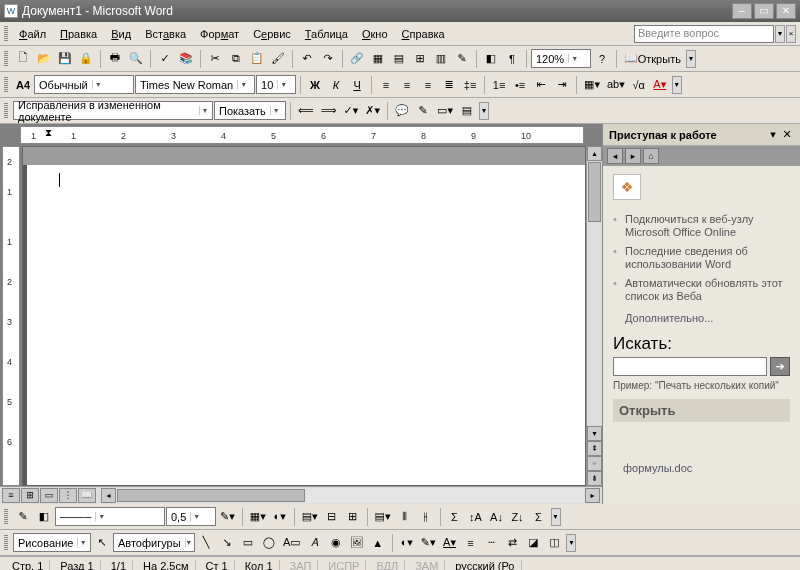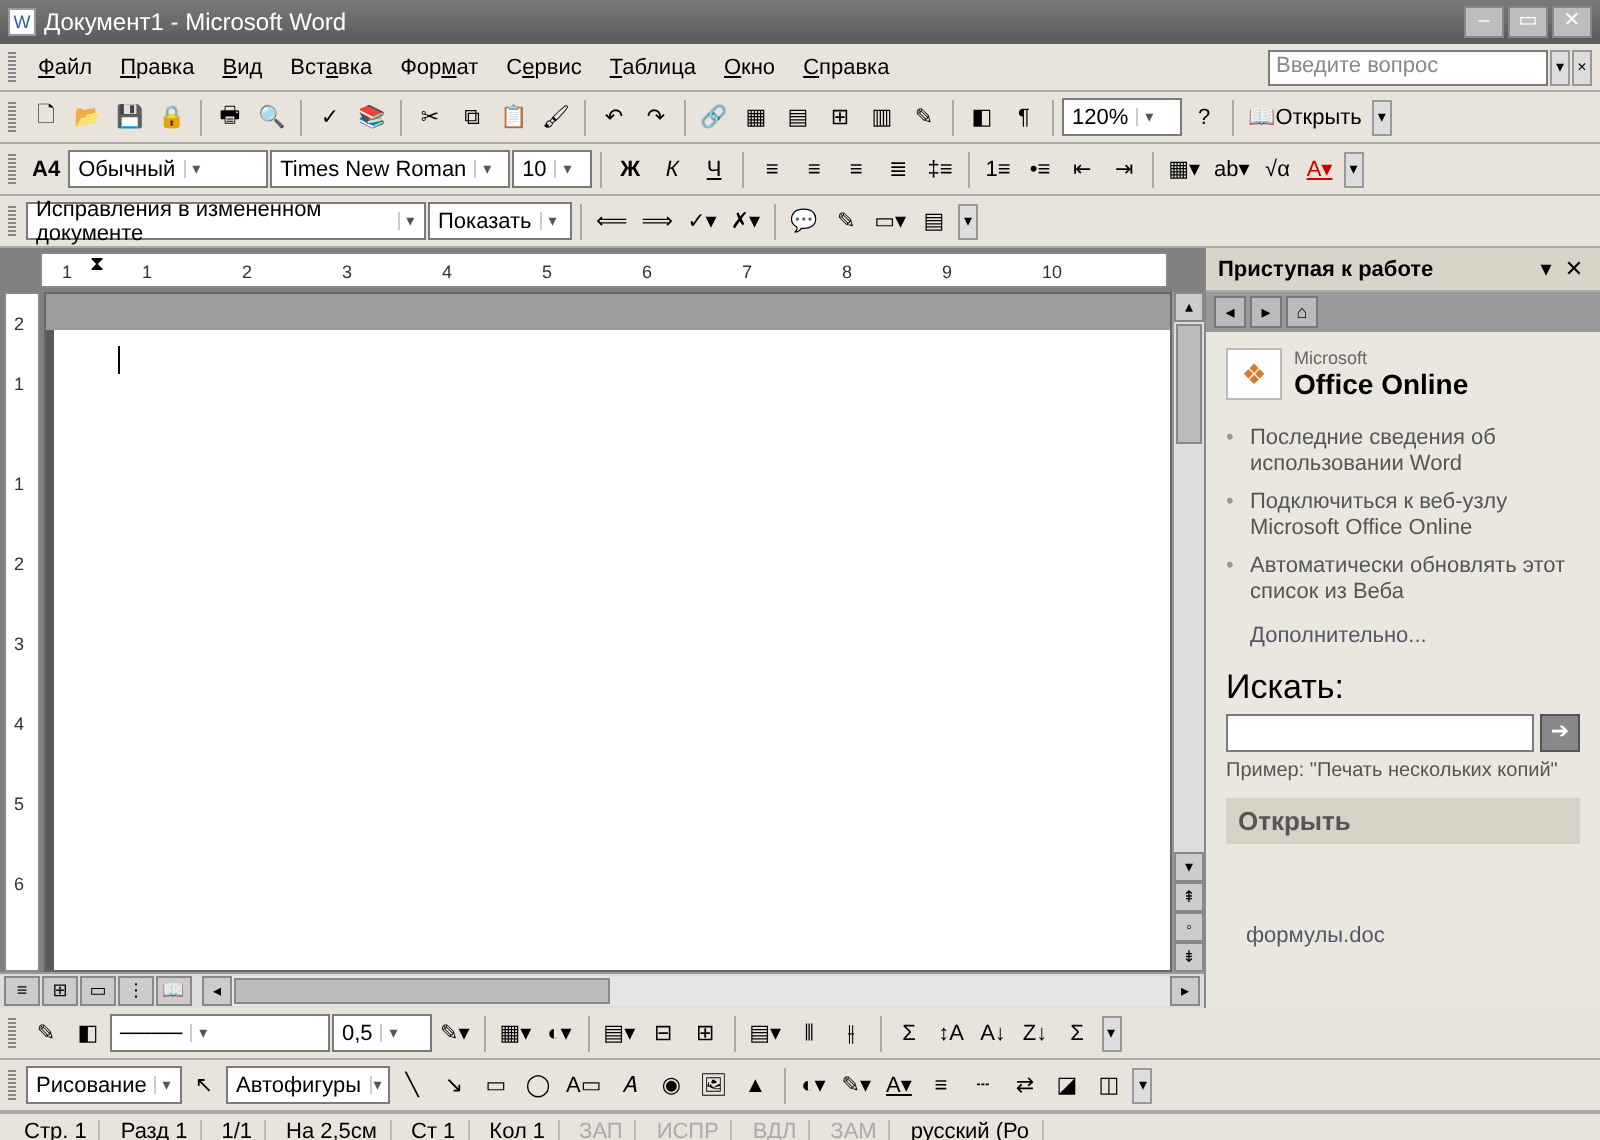--- a/index.html
+++ b/index.html
@@ -259,28 +259,24 @@
       <div class="x">✕</div>
     </div>
     <div class="tpnav">
       <div class="nvb">◂</div>
       <div class="nvb">▸</div>
       <div class="nvb">⌂</div>
     </div>
     <div class="tpbody">
       <div class="officeonline">
         <div class="oicon">❖</div>
-        <div class="otext">
-            <div class="s">Microsoft</div>
-            <div class="b"><span>Office Online</span></div>
-          </div>
       </div>
       <ul class="tplist">
+        <li>Подключиться к веб-узлу Microsoft Office Online</li>
         <li>Последние сведения об использовании Word</li>
-        <li>Подключиться к веб-узлу Microsoft Office Online</li>
         <li>Автоматически обновлять этот список из Веба</li>
       </ul>
       <a class="tplink">Дополнительно...</a>
       <div class="srchlbl">Искать:</div>
       <div class="srchrow">
         <input type="text" style="">
         <div class="go">➔</div>
       </div>
       <div class="example">Пример: "Печать нескольких копий"</div>
       <div class="opensec">

